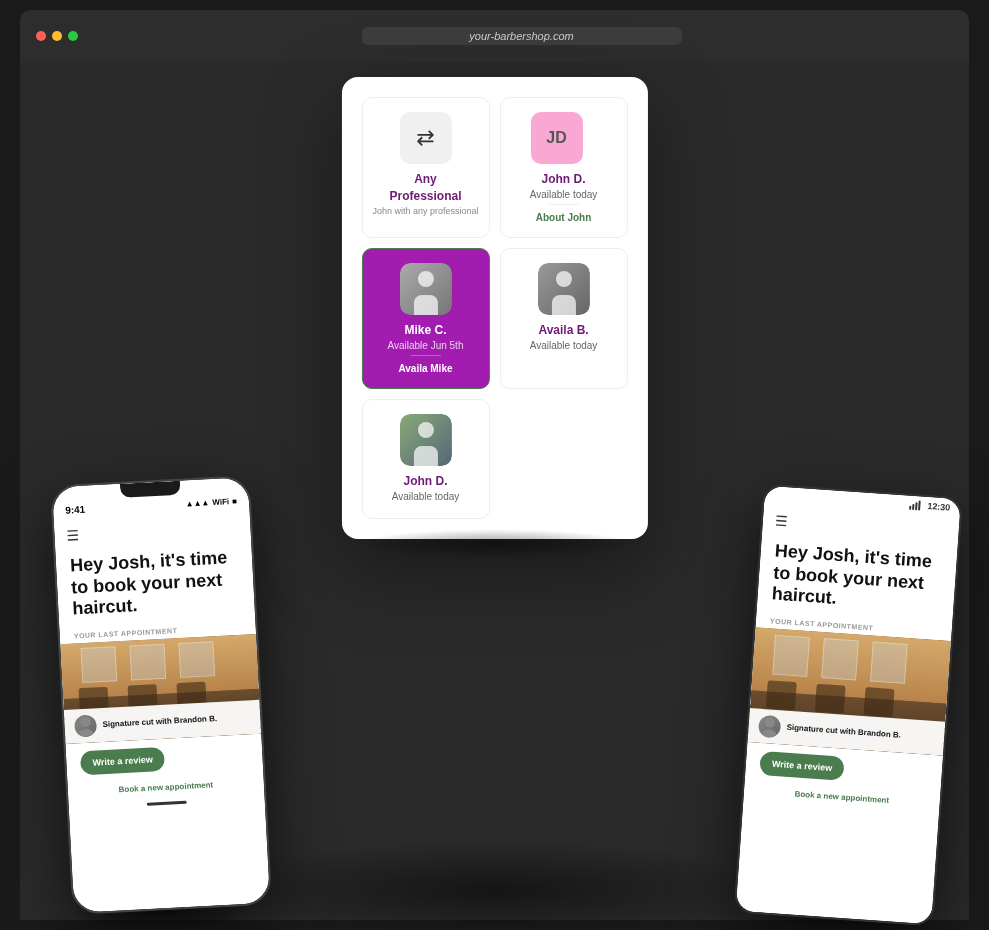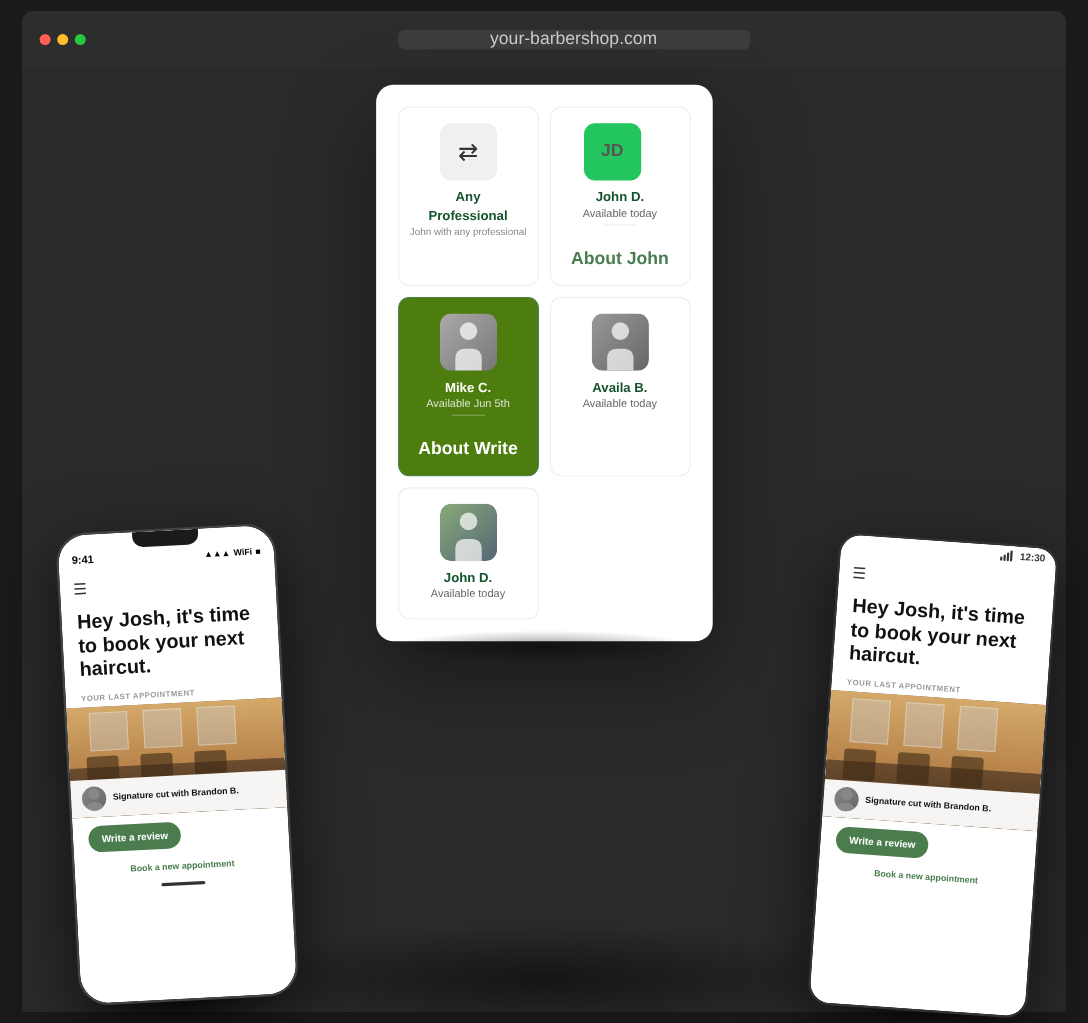--- a/index.html
+++ b/index.html
@@ -35,21 +35,22 @@
       flex: 1;
       max-width: 320px;
       margin: 0 auto;
       background: #3d3d3d;
       border-radius: 6px;
       height: 18px;
       display: flex;
       align-items: center;
       justify-content: center;
       color: #ccc;
-      font-size: 16px;
+      font-size: 11px;
+      font-style: italic;
     }
 
     
     .scene {
       position: absolute;
       top: 62px;
       left: 20px;
       right: 20px;
       bottom: 10px;
       background: #2a2a2a;
@@ -272,21 +273,21 @@
     .pro-card {
       border: 1px solid #eee;
       border-radius: 10px;
       padding: 14px 10px;
       text-align: center;
       cursor: pointer;
       position: relative;
     }
 
     .pro-card.selected {
-      background: #4d7c0f;
+      background: #a21caf;
       border-color: #4a7c4e;
       color: #fff;
     }
 
     .pro-card.selected .pro-name { color: #fff; }
     .pro-card.selected .pro-availability { color: rgba(255,255,255,0.8); }
     .pro-card.selected .pro-link { color: #fff; font-weight: 700; }
 
     .pro-avatar-container {
       width: 52px;
@@ -297,61 +298,61 @@
       align-items: center;
       justify-content: center;
       overflow: hidden;
     }
 
     .pro-avatar-any {
       background: #f0f0f0;
     }
 
     .pro-avatar-jd {
-      background: #22c55e;
+      background: #f9a8d4;
       margin-left: 20px;
     }
 
     .pro-shuffle-icon {
       font-size: 22px;
       color: #333;
     }
 
     .pro-initials {
       font-size: 16px;
       font-weight: 700;
       color: #555;
     }
 
     .pro-name {
       font-size: 12px;
       font-weight: 700;
-      color: #14532d;
+      color: #701a75;
       margin-bottom: 3px;
     }
 
     .pro-availability {
       font-size: 10px;
       color: #666;
       margin-bottom: 2px;
     }
 
     .pro-description {
       font-size: 9px;
       color: #888;
       margin-bottom: 6px;
     }
 
     .pro-link {
-      font-size: 16px;
+      font-size: 10px;
       color: #4a7c4e;
       font-weight: 600;
       cursor: pointer;
       display: block;
-      margin-top: 22px;
+      margin-top: 7px;
     }
 
     .pro-divider {
       width: 30px;
       height: 1px;
       background: #eee;
       margin: 4px auto;
     }
 
     .pro-card.selected .pro-divider {
@@ -657,21 +658,21 @@
             <div class="pro-photo-mike">
               <div class="person-silhouette">
                 <div class="person-head"></div>
                 <div class="person-body"></div>
               </div>
             </div>
           </div>
           <div class="pro-name">Mike C.</div>
           <div class="pro-availability">Available Jun 5th</div>
           <div class="pro-divider"></div>
-          <span class="pro-link">About Write</span>
+          <span class="pro-link">Availa Mike</span>
         </div>
 
         <div class="pro-card">
           <div class="pro-avatar-container">
             <div class="pro-photo-brandon">
               <div class="person-silhouette">
                 <div class="person-head"></div>
                 <div class="person-body"></div>
               </div>
             </div>

